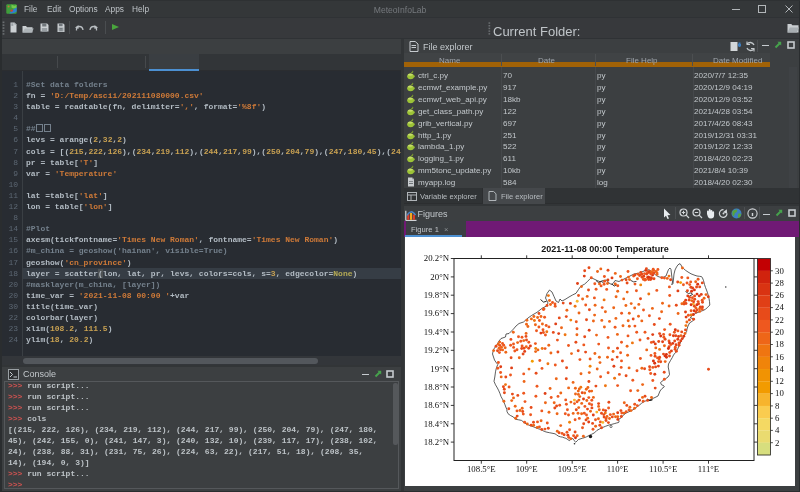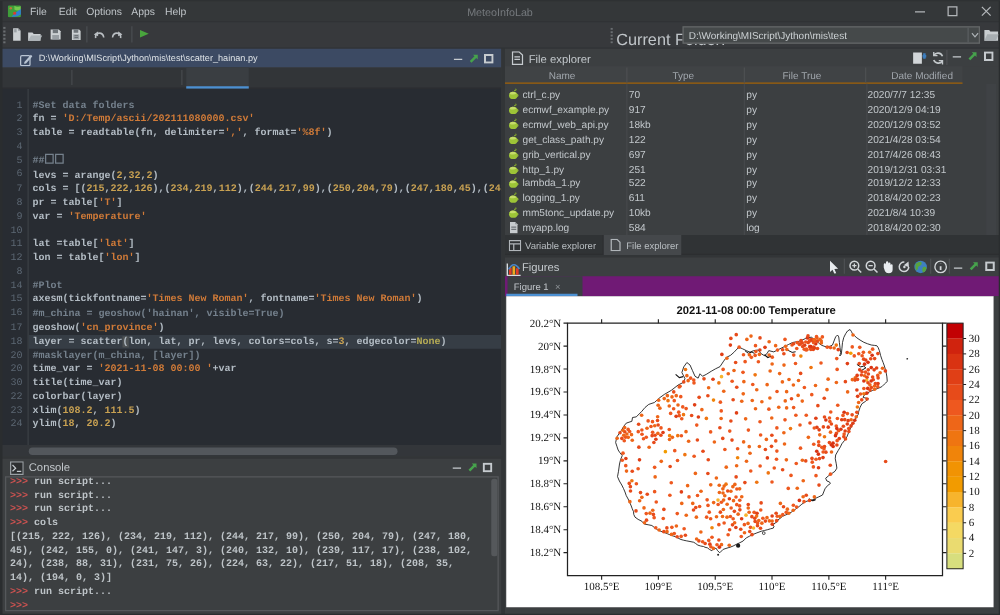--- a/index.html
+++ b/index.html
@@ -25,21 +25,21 @@
 #code{position:absolute;left:25px;top:8px;width:600px;color:#b3bcc4;font-family:"Liberation Mono",monospace;font-size:8px;line-height:11.1px;white-space:pre;font-weight:bold}
 #hscroll{position:absolute;left:1px;top:356px;width:400px;height:9px;background:#33363a}
 #hthumb{position:absolute;left:22px;top:1.5px;width:295px;height:6px;background:#53575c;border-radius:3px}
 
 #conpanel{position:absolute;left:0;top:366px;width:402px;height:126px;background:#3c3f41}
 #conbody{position:absolute;left:4px;top:15px;width:395px;height:108px;background:#3c3f41;border:1px solid #55585b;overflow:hidden}
 #context{position:absolute;left:3px;top:-2.5px;color:#bdc3c7;font-family:"Liberation Mono",monospace;font-size:8px;line-height:11.1px;white-space:pre;font-weight:bold}
 #convthumb{position:absolute;right:0px;top:1px;width:5px;height:62px;background:#55585b;border-radius:2px}
 
 #fehead{left:404px;top:39px;width:396px;height:14px}
-#fetblhead{position:absolute;left:404px;top:53px;width:366px;height:14px;background:#404345;border-bottom:1px solid #a16207;font-size:8px;color:#a0a6ac}
+#fetblhead{position:absolute;left:404px;top:53px;width:366px;height:14px;background:#404345;border-bottom:5px solid #a16207;font-size:8px;color:#a0a6ac}
 .fcol{position:absolute;top:3px}
 .fsep{position:absolute;top:1px;width:1px;height:12px;background:#4c4f51}
 #ferows{position:absolute;left:404px;top:5.3px;width:394px;height:188px;font-size:8.1px;color:#c2c7cb}
 .frow{position:absolute;left:0;width:394px;height:11.8px}
 .fic{position:absolute;left:2px;top:-5px}
 .fnm{position:absolute;left:14px;top:-4px}
 .fsz{position:absolute;left:99px;top:-4px}
 .ftp{position:absolute;left:193px;top:-4px}
 .fdt{position:absolute;left:290px;top:-4px}
 #fetabs{position:absolute;left:404px;top:188px;width:396px;height:16px;background:#303335;border-bottom:1px solid #2c2e30;font-size:7.6px;color:#b9bec2}
@@ -119,49 +119,26 @@
  <div class="abs" style="left:105px;top:3px;width:1px;height:13px;background:#4a4d50"></div>
  <div class="abs" style="left:112px;top:6px;width:0;height:0;border-left:7px solid #49a53d;border-top:3.8px solid transparent;border-bottom:3.8px solid transparent"></div>
  <svg class="abs" style="left:488px;top:4px" width="3" height="13" viewBox="0 0 3 13" fill="#6a6e71">
         <rect x="0.5" y="0.3" width="1.7" height="1.5"></rect>
         <rect x="0.5" y="3" width="1.7" height="1.5"></rect>
         <rect x="0.5" y="5.7" width="1.7" height="1.5"></rect>
         <rect x="0.5" y="8.4" width="1.7" height="1.5"></rect>
         <rect x="0.5" y="11.1" width="1.7" height="1.5"></rect>
       </svg>
  <span class="abs" style="left:493px;top:6px;font-size:13px;color:#c0c5c9">Current Folder:</span>
- <div class="abs" style="left:546px;top:2.5px;width:238px;height:14px;background:#45494a;border:1px solid #646768">
-   <span class="abs" style="left:4px;top:2.5px;font-size:8px;color:#cdd2d5">D:\Working\MIScript\Jython\mis\test</span>
-   <div class="abs" style="left:227px;top:0;width:1px;height:12.5px;background:#5a5e60"></div>
-   <svg class="abs" style="left:230px;top:4.5px" width="6" height="5" viewBox="0 0 6 5">
-          <path d="M0.5 0.5 L3 3.5 L5.5 0.5" fill="none" stroke="#aeb3b7" stroke-width="1"></path>
-        </svg>
- </div>
  <svg class="abs" style="left:787px;top:5px" width="12" height="10" viewBox="0 0 12 10">
         <path d="M0.5 1 h3.8 l1 1.2 h6.2 V9.5 H0.5z" fill="#c9cdd0"></path>
         <path d="M0.5 9.5 L2.8 4.4 h9.2 L9.7 9.5z" fill="#a8aeb2"></path>
       </svg>
 </div>
 
-<div id="edtitle">
- <svg class="abs" style="left:15px;top:4px" width="10" height="10" viewBox="0 0 10 10">
-        <rect x="0.5" y="1.5" width="7.5" height="8" rx="1" fill="none" stroke="#b9c4d2" stroke-width="1"></rect>
-        <path d="M3.5 6.5 L8.7 0.7 L10 1.9 L4.8 7.7 L3.2 8z" fill="#b9c4d2"></path>
-      </svg>
- <span class="abs" style="left:30px;top:3px">D:\Working\MIScript\Jython\mis\test\scatter_hainan.py</span>
- <svg class="abs" style="left:362px;top:7px" width="7" height="3" viewBox="0 0 7 3">
-        <path d="M0 1.5h7" stroke="#c6cbcf"></path>
-      </svg>
- <svg class="abs" style="left:374px;top:4px" width="8" height="8" viewBox="0 0 8 8">
-        <polygon points="7.2,0.8 3.4,0.8 4.6,2 0.8,5.8 2.2,7.2 6,3.4 7.2,4.6" fill="#46a24c"></polygon>
-      </svg>
- <svg class="abs" style="left:386px;top:4px" width="8" height="8" viewBox="0 0 8 8">
-        <rect x="1" y="1" width="6" height="6" fill="none" stroke="#c6cbcf" stroke-width="1.6"></rect>
-      </svg>
-</div>
 
 <div id="edtabs">
  <span class="etab" style="left:10px">verify.py</span>
       <span class="etab" style="left:44px;color:#8d9296">×</span>
  <div class="abs" style="left:56px;top:2px;width:1px;height:12px;background:#46494c"></div>
  <span class="etab" style="left:67px">surf_sombrero.py</span>
       <span class="etab" style="left:133px;color:#8d9296">×</span>
  <div class="abs" style="left:144px;top:2px;width:1px;height:12px;background:#46494c"></div>
  <div class="abs" style="left:148px;top:0;width:50px;height:17px;background:#3a3e42"></div>
  <span class="etab" style="left:155px">scatte...</span>
@@ -247,22 +224,22 @@
       </svg>
  <svg class="abs" style="left:370px;top:2px" width="8" height="8" viewBox="0 0 8 8">
         <polygon points="7.2,0.8 3.4,0.8 4.6,2 0.8,5.8 2.2,7.2 6,3.4 7.2,4.6" fill="#46a24c"></polygon>
       </svg>
  <svg class="abs" style="left:383px;top:2px" width="8" height="8" viewBox="0 0 8 8">
         <rect x="1" y="1" width="6" height="6" fill="none" stroke="#c6cbcf" stroke-width="1.6"></rect>
       </svg>
 </div>
 <div id="fetblhead">
  <span class="fcol" style="left:35px">Name</span>
- <span class="fcol" style="left:134px">Type</span>
- <span class="fcol" style="left:222px">File True</span>
+ <span class="fcol" style="left:134px">Date</span>
+ <span class="fcol" style="left:222px">File Help</span>
  <span class="fcol" style="left:309px">Date Modified</span>
  <div class="fsep" style="left:97px"></div>
  <div class="fsep" style="left:191px"></div>
  <div class="fsep" style="left:288px"></div>
 </div>
 <div class="abs" style="left:501px;top:67px;width:1px;height:121px;background:#45484b"></div>
 <div class="abs" style="left:595px;top:67px;width:1px;height:121px;background:#45484b"></div>
 <div class="abs" style="left:692.5px;top:67px;width:1px;height:121px;background:#45484b"></div>
 <div class="abs" style="left:789px;top:67px;width:8px;height:121px;background:#3f4245"></div>
 <div id="ferows">

